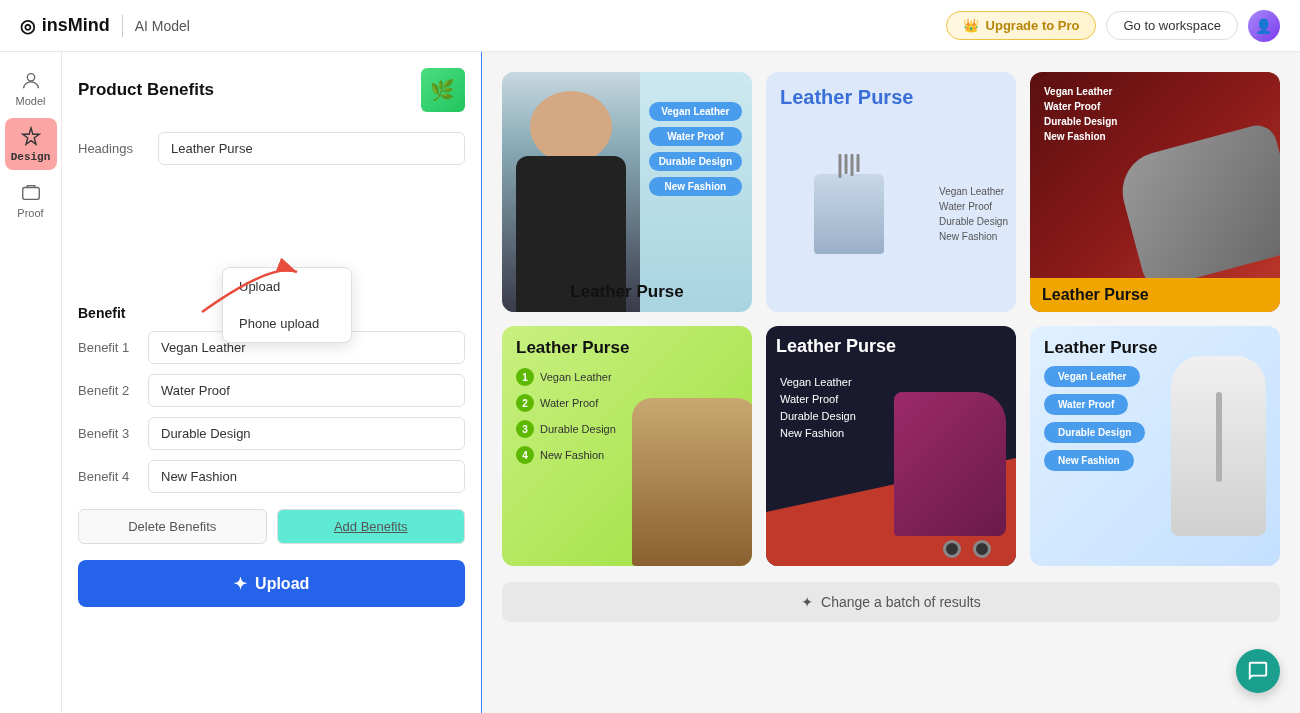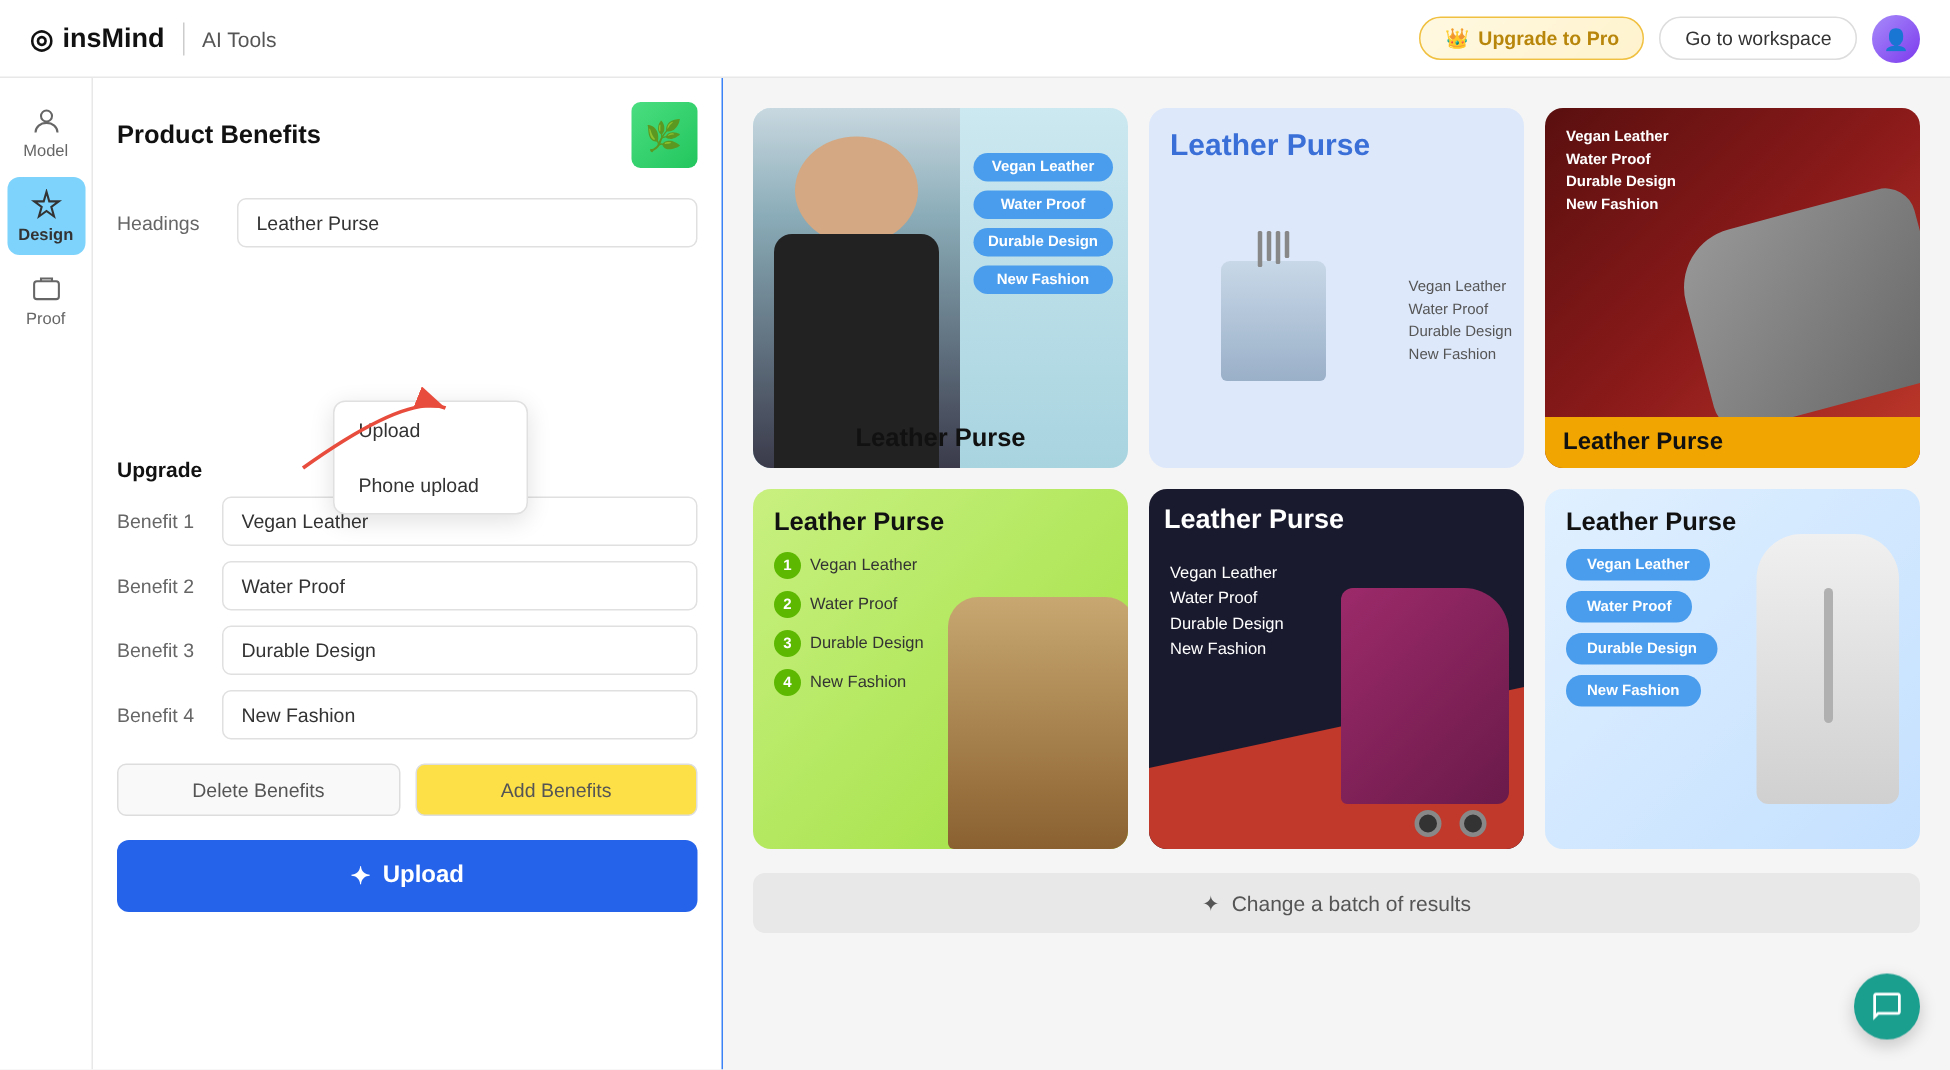--- a/index.html
+++ b/index.html
@@ -65,21 +65,21 @@
       display: flex;
       flex-direction: column;
       align-items: center;
       justify-content: center;
       gap: 3px;
       border-radius: 8px;
       cursor: pointer;
       color: #666;
       font-size: 11px;
     }
-    .icon-sidebar-item.active { background: #7dd3fc; color: #333; font-weight: 600; }
+    .icon-sidebar-item.active { background: #fca5a5; color: #333; font-weight: 600; font-family: Liberation Mono, monospace; }
     .icon-sidebar-item svg { width: 22px; height: 22px; }
 
     
     .left-panel {
       width: 420px;
       background: #fff;
       border-right: 1px solid #3b82f6;
       padding: 16px;
       overflow-y: auto;
       flex-shrink: 0;
@@ -139,24 +139,25 @@
       background: #f9f9f9;
       font-size: 13px;
       color: #555;
       cursor: pointer;
     }
     .btn-add {
       flex: 1;
       padding: 9px;
       border: 1px solid #ddd;
       border-radius: 6px;
-      background: #fde047;
+      background: #5eead4;
       font-size: 13px;
       color: #555;
       cursor: pointer;
+      text-decoration: underline;
     }
 
     .start-btn {
       width: 100%;
       padding: 14px;
       background: #2563eb;
       color: #fff;
       border: none;
       border-radius: 8px;
       font-size: 16px;
@@ -267,21 +268,21 @@
 </head>
 <body>
 
 <div class="header">
   <div class="header-left">
     <div class="logo-mark">
       <span>◎</span>
       <span>insMind</span>
     </div>
     <div class="divider-v"></div>
-    <span class="ai-tools-label">AI Tools</span>
+    <span class="ai-tools-label">AI Model</span>
   </div>
   <div class="header-right">
     <button class="upgrade-btn">
       <span>👑</span>
       <span>Upgrade to Pro</span>
     </button>
     <button class="workspace-btn">Go to workspace</button>
     <div class="avatar">👤</div>
   </div>
 </div>
@@ -331,21 +332,21 @@
     <svg class="arrow-container" width="120" height="80" viewBox="0 0 120 80">
       <defs>
         <marker id="arrowhead" markerWidth="8" markerHeight="6" refX="8" refY="3" orient="auto">
           <polygon points="0 0, 8 3, 0 6" fill="#e74c3c"></polygon>
         </marker>
       </defs>
       <path d="M 10 70 Q 80 20 105 30" stroke="#e74c3c" stroke-width="2.5" fill="none" marker-end="url(#arrowhead)"></path>
     </svg>
 
     <div class="benefits-section" style="margin-top: 140px;">
-      <div class="benefits-title">Upgrade</div>
+      <div class="benefits-title">Benefit</div>
 
       <div class="benefit-row">
         <span class="benefit-label">Benefit 1</span>
         <input class="benefit-input" type="text" value="Vegan Leather" style="">
       </div>
       <div class="benefit-row">
         <span class="benefit-label">Benefit 2</span>
         <input class="benefit-input" type="text" value="Water Proof" style="">
       </div>
       <div class="benefit-row">

